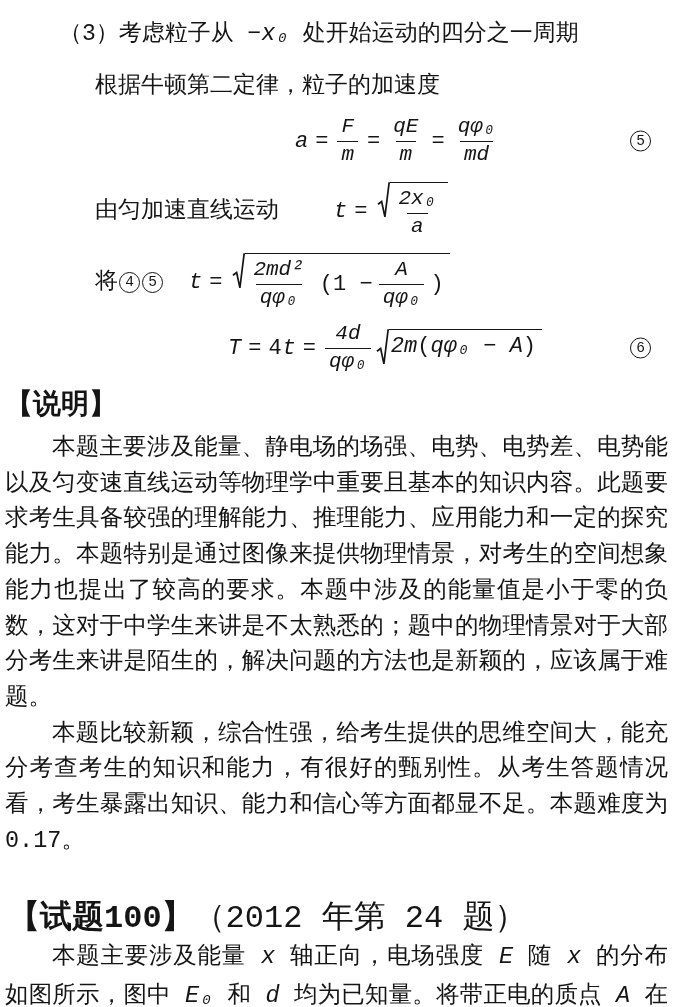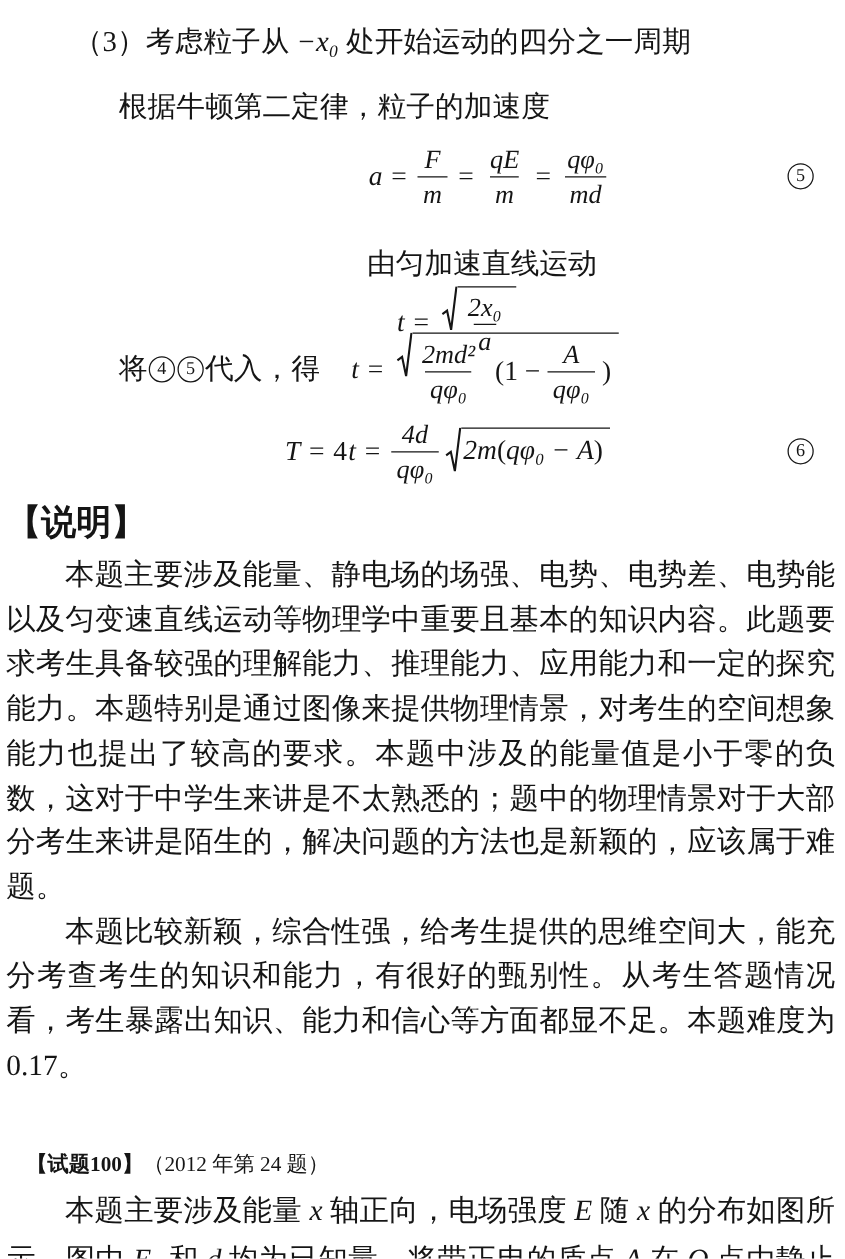--- a/index.html
+++ b/index.html
@@ -1,29 +1,29 @@
 <!DOCTYPE html>
 <html><head>
 <meta charset="utf-8">
 <style>
   * { margin:0; padding:0; box-sizing:border-box; }
   html,body { background:#ffffff; }
   .page { position:relative; width:676px; height:1007px; background:#fff; color:#151515;
-          font-family:Liberation Serif, serif; overflow:hidden; }
+          font-family:Liberation Mono, monospace; overflow:hidden; }
   .sol { padding-top:16px; font-size:23px; }
   .row { line-height:36px; }
   .head-row { margin-left:59px; }
   .sub-row { margin-left:95px;margin-top:16px; }
   .mi { font-style:italic; }
   .eqrow { position:relative; display:flex; align-items:center; }
   .eqrow-5 { height:62px; margin-top:6px; }
   .eqrow-6 { height:56px; margin-top:4px; }
   .eqrow .tag { position:absolute; right:24px; top:50%; transform:translateY(-50%); }
   .eqline { display:flex; align-items:center; }
-  .eqline-t1 { height:62px; margin-top:21px;flex-direction:column; }
+  .eqline-t1 { height:62px; margin-top:8px; }
   .eqline-t2 { height:68px; margin-top:6px; }
   .eqline .lbl { margin-left:95px; line-height:36px; display:inline-flex; align-items:center; }
   .eq { display:inline-flex; align-items:center; font-size:22px; }
   .eq5-body { margin-left:295px; }
   .eq6-body { margin-left:228px; }
   .t1-body { margin-left:55px; }
   .t2-body { margin-left:25px; }
   .op { padding:0 7px; }
   .num4 { padding-right:1px; }
   .frac { display:inline-flex; flex-direction:column; align-items:center; margin:0 2px; line-height:1.15; font-size:21px; }
@@ -35,21 +35,21 @@
   .rcand { border-top:1.6px solid #151515; display:inline-flex; align-items:center; padding:4px 6px 1px 2px; }
   .popen { margin-left:10px; margin-right:4px; }
   .pclose { margin-left:4px; }
   .circ { display:inline-flex; align-items:center; justify-content:center; width:21px; height:21px;
           border:1.3px solid #151515; border-radius:50%; font-size:14.5px; line-height:1;
           font-style:normal; flex:none; margin:0 1px; }
   .notes-heading { font-weight:bold; font-size:28px; margin:12px 0 0 5px; line-height:36px; }
   .para { width:663px; margin-left:5px; font-size:23.5px; line-height:35.7px;
           text-align:justify; text-indent:2em; }
   .para-first { margin-top:6px; }
-  .qhead { margin:43px 0 0 21px; line-height:36px; font-size:17px; }
+  .qhead { margin:43px 0 0 8px; line-height:36px; font-size:32px; }
   .qhead b { font-weight:bold; }
   .qpara { width:663px; margin-left:5px; font-size:23.5px; line-height:39px;
            text-align:justify; text-indent:2em; margin-top:0; }
 </style>
 </head>
 <body>
 
 <div class="page">
 
   <section class="sol">
@@ -101,21 +101,20 @@
           </span>
         </span>
       </span>
     </div>
 
     <div class="eqline eqline-t2">
       <span class="lbl">
         <span>将</span>
           <span class="circ">4</span>
           <span class="circ">5</span>
-          <span>代入，得</span>
       </span>
       <span class="eq t2-body">
         <span class="mi">t</span>
         <span class="op">=</span>
         <span class="sqrt">
           <span class="rsgn">
               <svg viewBox="0 0 14 40" preserveAspectRatio="none">
                 <path d="M1 24 L5 21 L8.5 37.5 L13 1.2 L14 1.2" fill="none" stroke="#151515" stroke-width="1.7" vector-effect="non-scaling-stroke"></path>
               </svg>
             </span>

